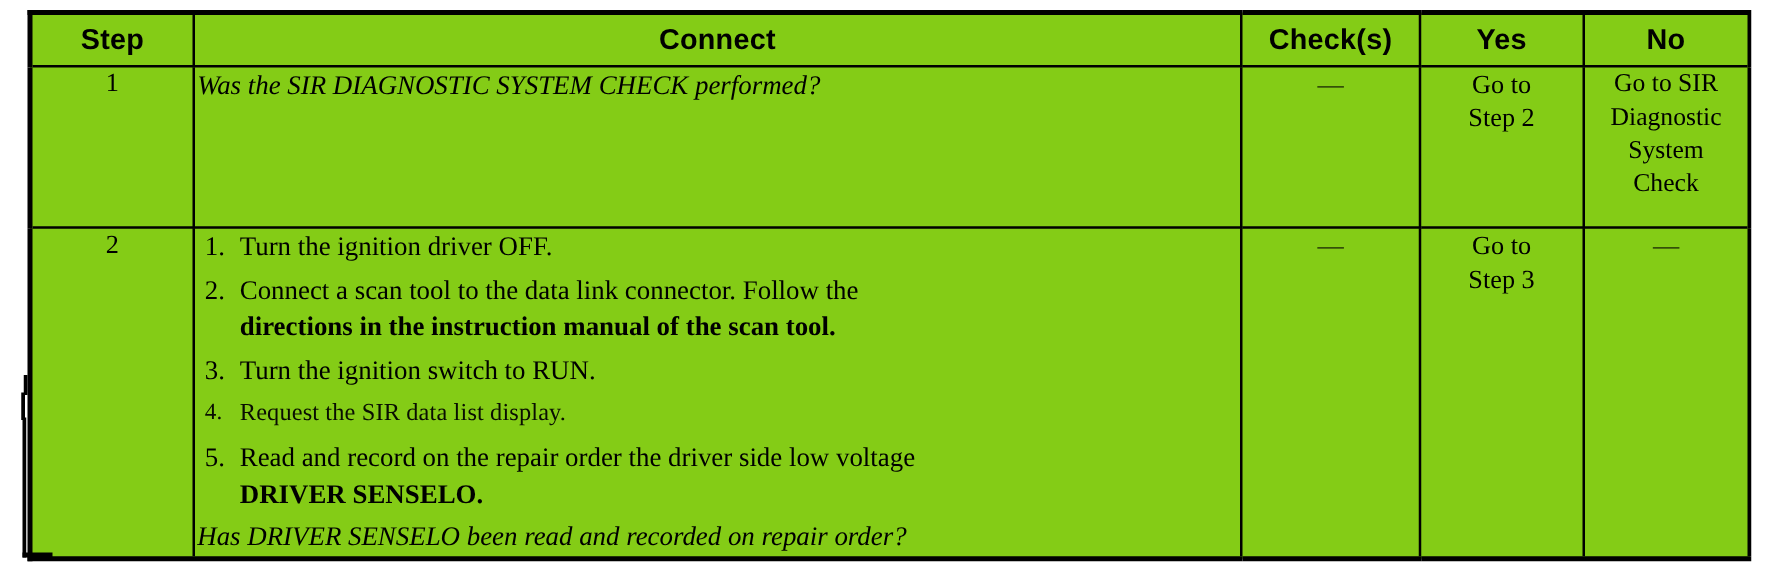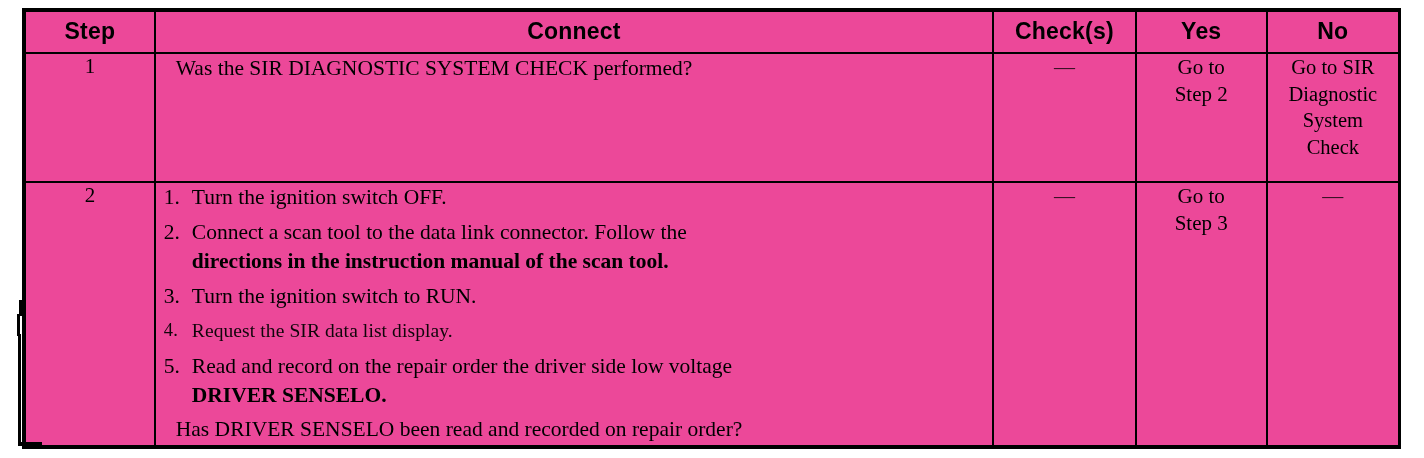--- a/index.html
+++ b/index.html
@@ -33,21 +33,21 @@
     border-collapse: collapse;
     table-layout: fixed;
     background: #ffffff;
   }
 
   .diag-table td,
   .diag-table th {
     border: 2px solid #000000;
     padding: 0;
     vertical-align: top;
-    background: #ec4899;
+    background: #84cc16;
   }
 
   
   .diag-table {
     outline: 0;
   }
   .diag-table tr:first-child th {
     border-top-width: 4px;
   }
   .diag-table tr:last-child td {
@@ -160,22 +160,23 @@
     margin-bottom: 9px !important;
     opacity: 0.93;
   }
   .faint-line .num {
     font-size: 18.5px;
     top: 1px;
   }
 
   .closing-question {
     margin: 0;
-    padding-left: 20px;
+    padding-left: 2px;
     white-space: nowrap;
+    font-style: italic;
   }
 
   
   .scan-edge {
     position: absolute;
     left: 13px;
     top: 300px;
     width: 10px;
     height: 146px;
     pointer-events: none;
@@ -238,21 +239,21 @@
 
       <tr class="row-2">
         <td class="cell-step">2</td>
 
         <td class="cell-action">
 
           <ol class="step-list">
 
             <li>
               <span class="num">1.</span>
-              <span>Turn the ignition switch OFF.</span>
+              <span>Turn the ignition driver OFF.</span>
             </li>
 
             <li>
               <span class="num">2.</span>
               <span>Connect a scan tool to the data link connector. Follow the</span>
               <span class="wrap-2">directions in the instruction manual of the scan tool.</span>
             </li>
 
             <li>
               <span class="num">3.</span>

